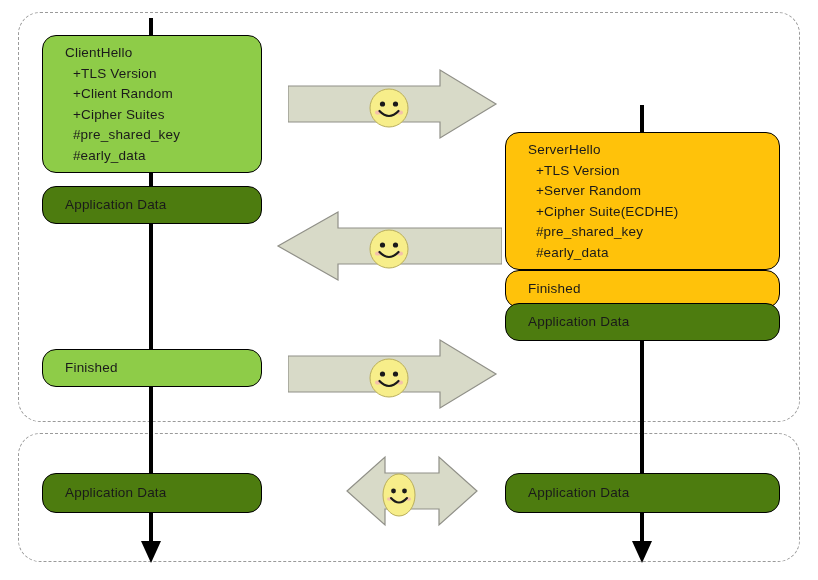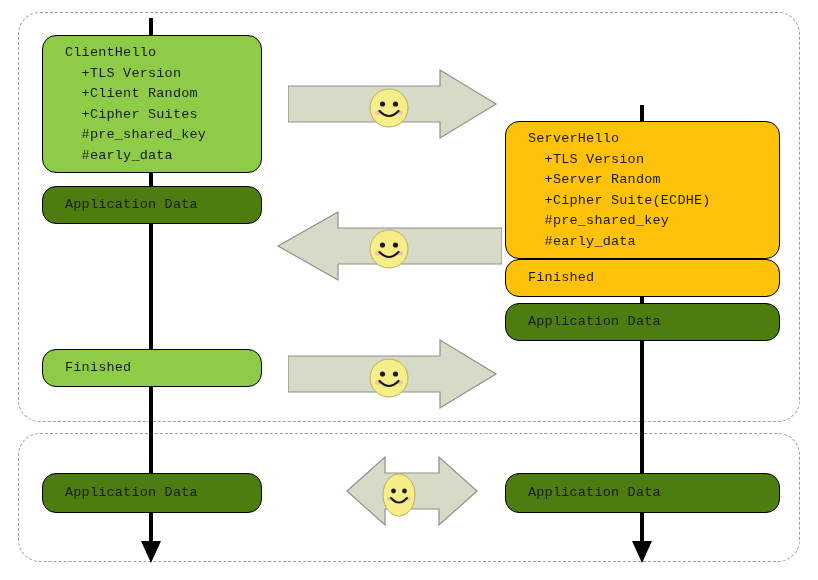--- a/index.html
+++ b/index.html
@@ -5,21 +5,21 @@
   html, body {
     margin: 0;
     padding: 0;
     background: #ffffff;
   }
   #canvas {
     position: relative;
     width: 818px;
     height: 580px;
     background: #ffffff;
-    font-family: Liberation Mono, monospace;
+    font-family: Liberation Sans, sans-serif;
     overflow: hidden;
     border-radius: 28px;
   }
 
   
   .phase {
     position: absolute;
     border: 1.6px dashed #9a9a9a;
     border-radius: 22px;
     box-sizing: border-box;
@@ -59,21 +59,21 @@
     white-space: pre;
     padding: 7px 0 0 22px;
     letter-spacing: 0.2px;
   }
   .msgbox.single {
     padding: 0 0 0 22px;
     display: flex;
     align-items: center;
   }
   .c-green  { background: #8ecc48; }
-  .c-orange { background: #ffc20a; }
+  .c-orange { background: #ffc20a; margin-top: 11px; }
   .c-rose   { background: #4d7c0f; }
 
   
   #box-clienthello    { left: 42px;  top: 35px;  width: 220px; height: 138px; }
   #box-client-appdata { left: 42px;  top: 186px; width: 220px; height: 38px;  }
   #box-client-finished{ left: 42px;  top: 349px; width: 220px; height: 38px;  }
   #box-client-appdata2{ left: 42px;  top: 473px; width: 220px; height: 40px;  }
 
   
   #box-serverhello     { left: 505px; top: 121px; width: 275px; height: 138px; }

